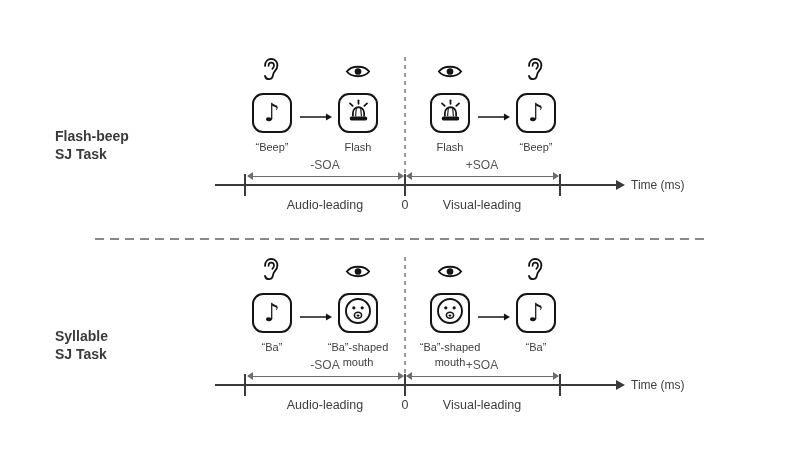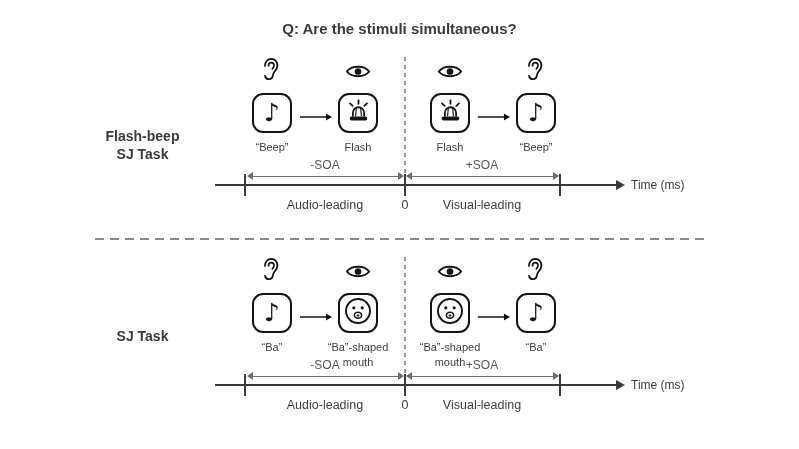--- a/index.html
+++ b/index.html
@@ -5,21 +5,21 @@
   * { margin:0; padding:0; box-sizing:border-box; }
   html,body { background:#ffffff; }
   body { font-family:"Liberation Sans", sans-serif; }
   .canvas { position:relative; width:799px; height:449px; background:#fff; overflow:hidden; color:#3d3d3d; }
 
   .title { position:absolute; top:20px; left:0; width:100%; text-align:center;
            font-size:15px; font-weight:bold; color:#3a3a3a; }
 
   .panel { position:absolute; left:0; width:799px; height:170px; }
 
-  .task-label { position:absolute; left:55px; top:72px; width:175px; text-align:center;
+  .task-label { position:absolute; left:55px; top:72px; width:175px; 
                 font-weight:bold; font-size:14px; line-height:18px; color:#3a3a3a; }
 
   .sense { position:absolute; display:flex; align-items:center; justify-content:center; }
 
   .stim-box { position:absolute; top:38px; width:40px; height:40px; border:2.5px solid #141414;
               border-radius:11px; background:#fff; display:flex; align-items:center; justify-content:center; }
   .note { font-family:"DejaVu Sans", sans-serif; font-size:25px; font-weight:bold; color:#141414;
           line-height:1; margin-top:-2px; }
 
   .arrow { position:absolute; top:53px; }
@@ -78,21 +78,20 @@
     <ellipse cx="14" cy="18.6" rx="1.5" ry="1.1" fill="#141414"></ellipse>
   </symbol>
   <symbol id="ic-arrow" viewBox="0 0 36 10">
     <line x1="1" y1="5" x2="29" y2="5" stroke="#141414" stroke-width="1.6"></line>
     <path d="M28.5 1.4 L35 5 L28.5 8.6 Z" fill="#141414"></path>
   </symbol>
 </svg>
 
 <div class="canvas">
 
-  <div class="title">Q: Are the stimuli simultaneous?</div>
 
   <section class="panel" style="top:55px">
     <div class="task-label">
       <div>Flash-beep</div>
       <div>SJ Task</div>
     </div>
 
     <span class="sense" style="left:260px;top:2px">
         <svg width="22" height="26">
           <use href="#ic-ear"></use>
@@ -163,20 +162,21 @@
     <div class="axis-text">Time (ms)</div>
     <div class="region-label" style="left:255px">Audio-leading</div>
     <div class="region-label" style="left:385px;width:40px">0</div>
     <div class="region-label" style="left:412px">Visual-leading</div>
   </section>
 
   <div class="hdivider"></div>
 
   <section class="panel" style="top:255px">
     <div class="task-label">
+      <div>Syllable</div>
       <div>SJ Task</div>
     </div>
 
     <span class="sense" style="left:260px;top:2px">
         <svg width="22" height="26">
           <use href="#ic-ear"></use>
         </svg>
       </span>
     <span class="sense" style="left:345px;top:8px">
         <svg width="26" height="17">

